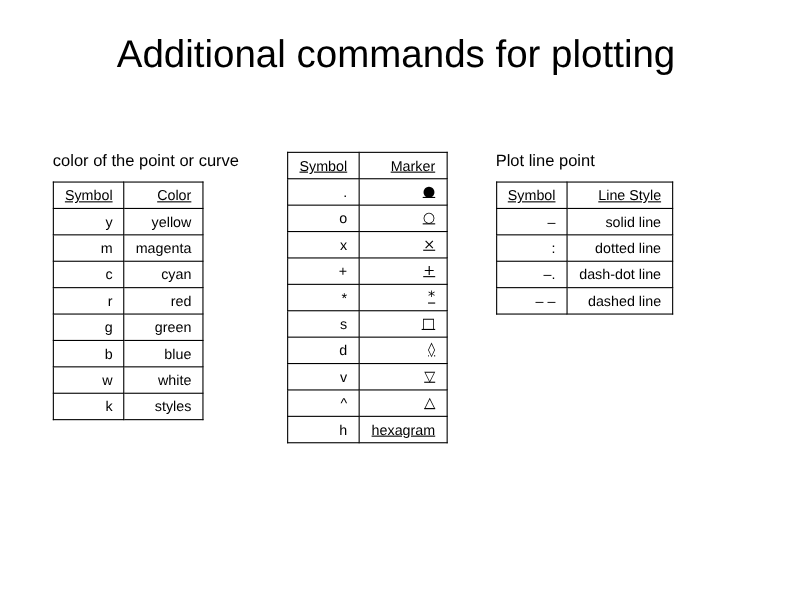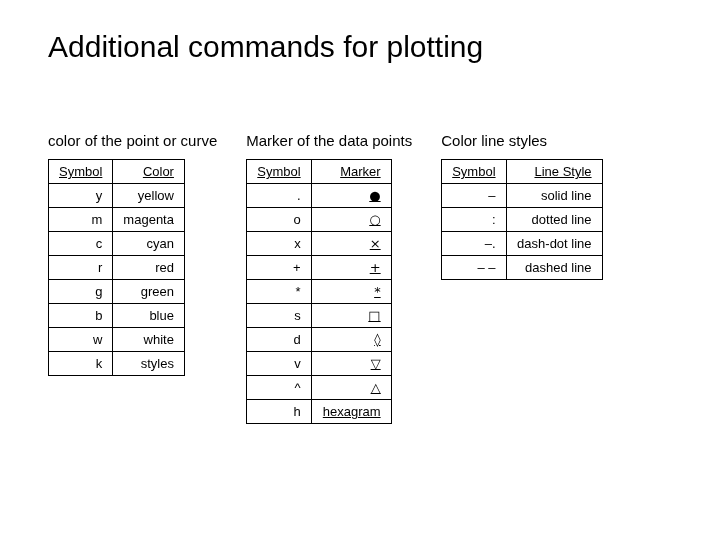--- a/index.html
+++ b/index.html
@@ -12,29 +12,29 @@
     font-family: Arial, Helvetica, sans-serif;
     color: #000;
   }
   .slide {
     width: 720px;
     height: 540px;
     position: relative;
     padding: 30px 48px 0 48px;
   }
   h1.title {
-    font-size: 30px;
+    font-size: 35px;
     font-weight: 400;
     margin: 0 0 68px 0;
-    text-align: left;
+    text-align: center;
   }
   .columns {
     display: flex;
     align-items: flex-start;
-    gap: 29px;
+    gap: 44px;
   }
   .col { }
   .caption {
     font-size: 15px;
     margin: 0 0 10px 0;
     white-space: nowrap;
   }
   table {
     border-collapse: collapse;
     font-size: 13px;
@@ -105,21 +105,20 @@
             </tr>
         <tr>
               <td>k</td>
               <td>styles</td>
             </tr>
       </tbody>
         </table>
     </div>
 
     <div class="col">
-      <p class="caption">Marker of the data points</p>
       <table class="t2">
         <tbody>
             <tr>
           <th>Symbol</th>
           <th>Marker</th>
         </tr>
         <tr>
               <td>.</td>
               <td class="sym">●</td>
             </tr>
@@ -157,21 +156,21 @@
             </tr>
         <tr>
               <td>h</td>
               <td>hexagram</td>
             </tr>
       </tbody>
         </table>
     </div>
 
     <div class="col">
-      <p class="caption">Color line styles</p>
+      <p class="caption">Plot line point</p>
       <table class="t3">
         <tbody>
             <tr>
           <th>Symbol</th>
           <th>Line Style</th>
         </tr>
         <tr>
               <td>–</td>
               <td>solid line</td>
             </tr>

